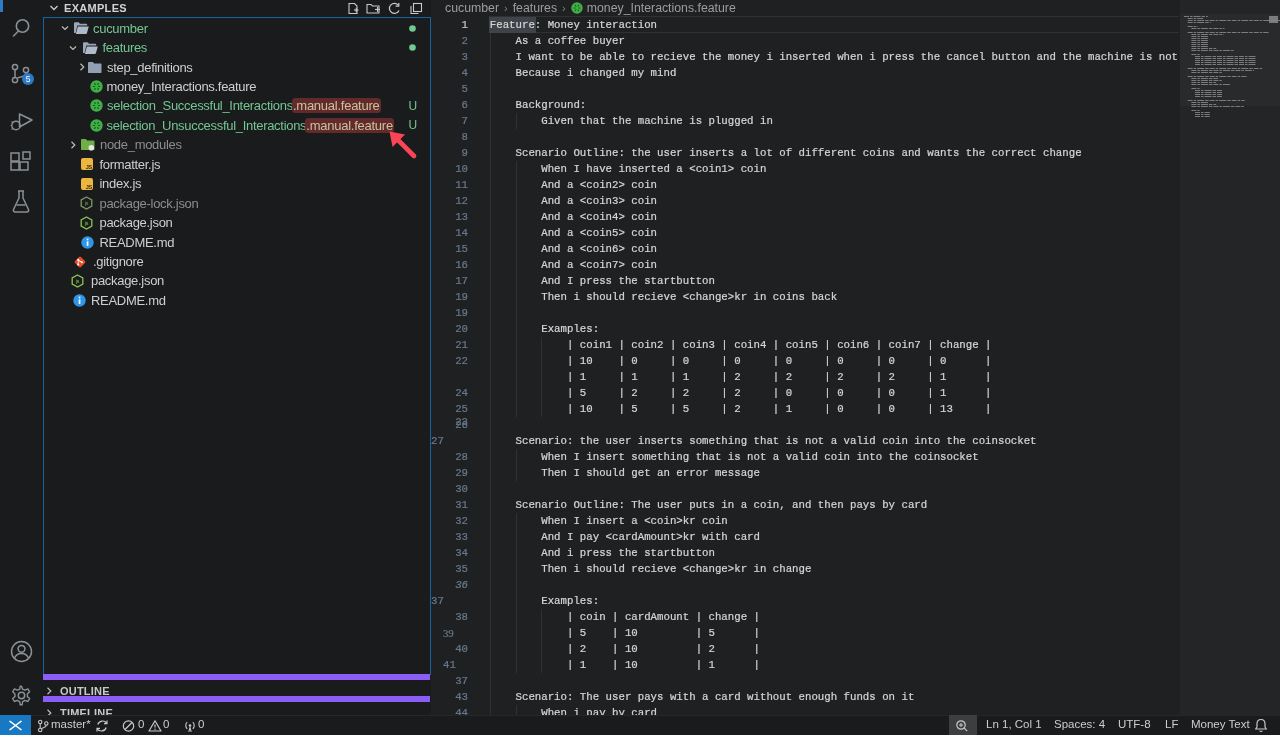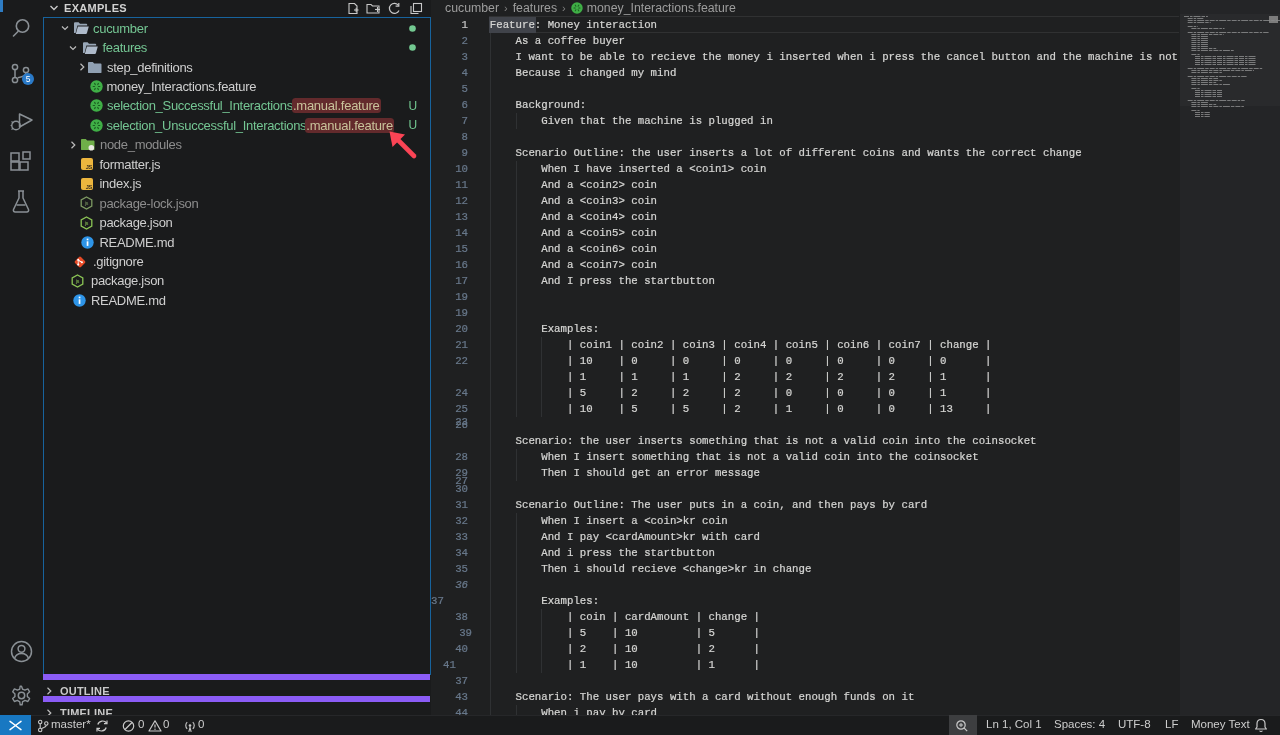--- a/index.html
+++ b/index.html
@@ -354,35 +354,36 @@
     <div class="abs mono" style="left:58.8px;top:209px;">        And a &lt;coin4&gt; coin</div>
     <div class="abs mono" style="left:0;top:225px;width:37px;text-align:right;color:#68788b;">14</div>
     <div class="abs mono" style="left:58.8px;top:225px;">        And a &lt;coin5&gt; coin</div>
     <div class="abs mono" style="left:0;top:241px;width:37px;text-align:right;color:#68788b;">15</div>
     <div class="abs mono" style="left:58.8px;top:241px;">        And a &lt;coin6&gt; coin</div>
     <div class="abs mono" style="left:0;top:257px;width:37px;text-align:right;color:#68788b;">16</div>
     <div class="abs mono" style="left:58.8px;top:257px;">        And a &lt;coin7&gt; coin</div>
     <div class="abs mono" style="left:0;top:273px;width:37px;text-align:right;color:#68788b;">17</div>
     <div class="abs mono" style="left:58.8px;top:273px;">        And I press the startbutton</div>
     <div class="abs mono" style="left:0;top:289px;width:37px;text-align:right;color:#68788b;">19</div>
+    <div class="abs mono" style="left:58.8px;top:289px;">        Then i should recieve &lt;change&gt;kr in coins back</div>
     <div class="abs mono" style="left:0;top:305px;width:37px;text-align:right;color:#68788b;">19</div>
     <div class="abs mono" style="left:0;top:321px;width:37px;text-align:right;color:#68788b;">20</div>
     <div class="abs mono" style="left:58.8px;top:321px;">        Examples:</div>
     <div class="abs mono" style="left:0;top:337px;width:37px;text-align:right;color:#68788b;">21</div>
     <div class="abs mono" style="left:58.8px;top:337px;">            | coin1 | coin2 | coin3 | coin4 | coin5 | coin6 | coin7 | change |</div>
     <div class="abs mono" style="left:0;top:353px;width:37px;text-align:right;color:#68788b;">22</div>
     <div class="abs mono" style="left:58.8px;top:353px;">            | 10    | 0     | 0     | 0     | 0     | 0     | 0     | 0      |</div>
     <div class="abs mono" style="left:0;top:369px;width:37px;text-align:right;color:#68788b;margin-top:45px;">23</div>
     <div class="abs mono" style="left:58.8px;top:369px;">            | 1     | 1     | 1     | 2     | 2     | 2     | 2     | 1      |</div>
     <div class="abs mono" style="left:0;top:385px;width:37px;text-align:right;color:#68788b;">24</div>
     <div class="abs mono" style="left:58.8px;top:385px;">            | 5     | 2     | 2     | 2     | 0     | 0     | 0     | 1      |</div>
     <div class="abs mono" style="left:0;top:401px;width:37px;text-align:right;color:#68788b;">25</div>
     <div class="abs mono" style="left:58.8px;top:401px;">            | 10    | 5     | 5     | 2     | 1     | 0     | 0     | 13     |</div>
     <div class="abs mono" style="left:0;top:417px;width:37px;text-align:right;color:#68788b;">26</div>
-    <div class="abs mono" style="left:0;top:433px;width:37px;text-align:right;color:#68788b;margin-top:40px;">27</div>
+    <div class="abs mono" style="left:0;top:433px;width:37px;text-align:left;color:#68788b;">27</div>
     <div class="abs mono" style="left:58.8px;top:433px;">    Scenario: the user inserts something that is not a valid coin into the coinsocket</div>
     <div class="abs mono" style="left:0;top:449px;width:37px;text-align:right;color:#68788b;">28</div>
     <div class="abs mono" style="left:58.8px;top:449px;">        When I insert something that is not a valid coin into the coinsocket</div>
     <div class="abs mono" style="left:0;top:465px;width:37px;text-align:right;color:#68788b;">29</div>
     <div class="abs mono" style="left:58.8px;top:465px;">        Then I should get an error message</div>
     <div class="abs mono" style="left:0;top:481px;width:37px;text-align:right;color:#68788b;">30</div>
     <div class="abs mono" style="left:0;top:497px;width:37px;text-align:right;color:#68788b;">31</div>
     <div class="abs mono" style="left:58.8px;top:497px;">    Scenario Outline: The user puts in a coin, and then pays by card</div>
     <div class="abs mono" style="left:0;top:513px;width:37px;text-align:right;color:#68788b;">32</div>
     <div class="abs mono" style="left:58.8px;top:513px;">        When I insert a &lt;coin&gt;kr coin</div>
@@ -390,21 +391,21 @@
     <div class="abs mono" style="left:58.8px;top:529px;">        And I pay &lt;cardAmount&gt;kr with card</div>
     <div class="abs mono" style="left:0;top:545px;width:37px;text-align:right;color:#68788b;">34</div>
     <div class="abs mono" style="left:58.8px;top:545px;">        And i press the startbutton</div>
     <div class="abs mono" style="left:0;top:561px;width:37px;text-align:right;color:#68788b;">35</div>
     <div class="abs mono" style="left:58.8px;top:561px;">        Then i should recieve &lt;change&gt;kr in change</div>
     <div class="abs mono" style="left:0;top:577px;width:37px;text-align:right;color:#68788b;font-style:italic;">36</div>
     <div class="abs mono" style="left:0;top:593px;width:37px;color:#68788b;">37</div>
     <div class="abs mono" style="left:58.8px;top:593px;">        Examples:</div>
     <div class="abs mono" style="left:0;top:609px;width:37px;text-align:right;color:#68788b;">38</div>
     <div class="abs mono" style="left:58.8px;top:609px;">            | coin | cardAmount | change |</div>
-    <div class="abs mono" style="left:4px;top:625px;width:37px;text-align:right;color:#68788b;">39</div>
+    <div class="abs mono" style="left:12px;top:625px;width:37px;text-align:left;color:#68788b;font-family:Liberation Serif, serif;">39</div>
     <div class="abs mono" style="left:58.8px;top:625px;">            | 5    | 10         | 5      |</div>
     <div class="abs mono" style="left:0;top:641px;width:37px;text-align:right;color:#68788b;">40</div>
     <div class="abs mono" style="left:58.8px;top:641px;">            | 2    | 10         | 2      |</div>
     <div class="abs mono" style="left:0;top:657px;width:37px;text-align:center;color:#68788b;">41</div>
     <div class="abs mono" style="left:58.8px;top:657px;">            | 1    | 10         | 1      |</div>
     <div class="abs mono" style="left:0;top:673px;width:37px;text-align:right;color:#68788b;">37</div>
     <div class="abs mono" style="left:0;top:689px;width:37px;text-align:right;color:#68788b;">43</div>
     <div class="abs mono" style="left:58.8px;top:689px;">    Scenario: The user pays with a card without enough funds on it</div>
     <div class="abs mono" style="left:0;top:705px;width:37px;text-align:right;color:#68788b;">44</div>
     <div class="abs mono" style="left:58.8px;top:705px;">        When i pay by card</div>

